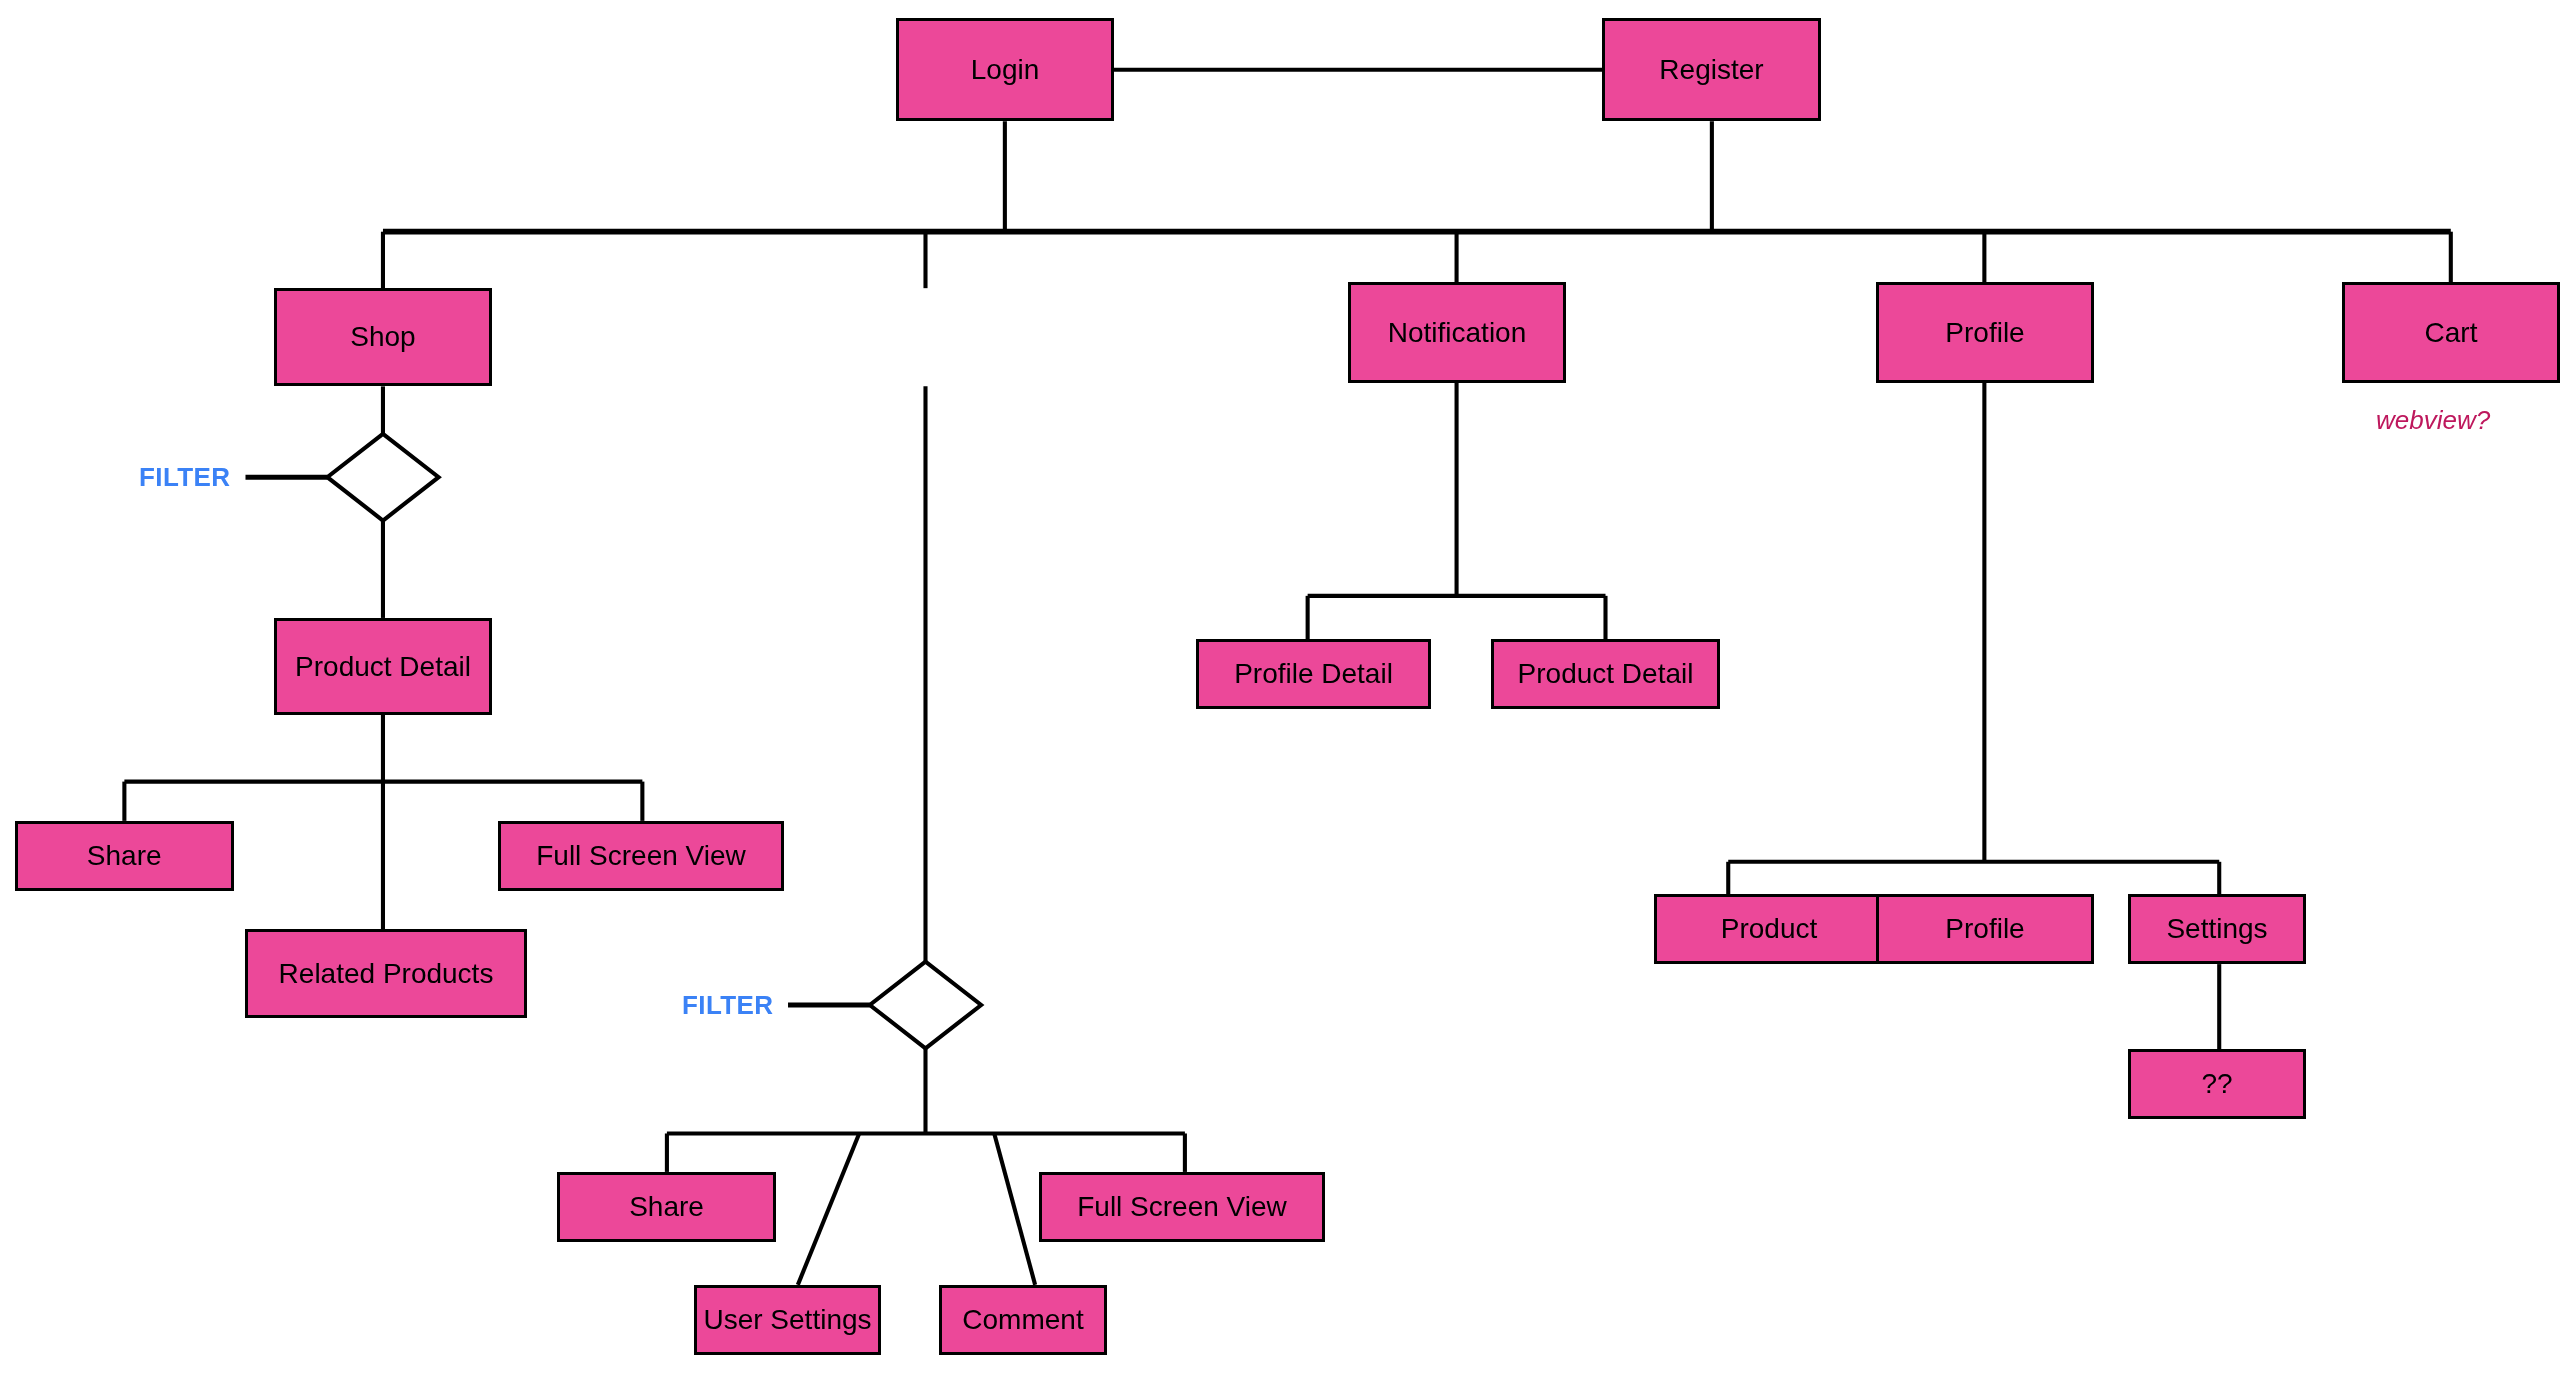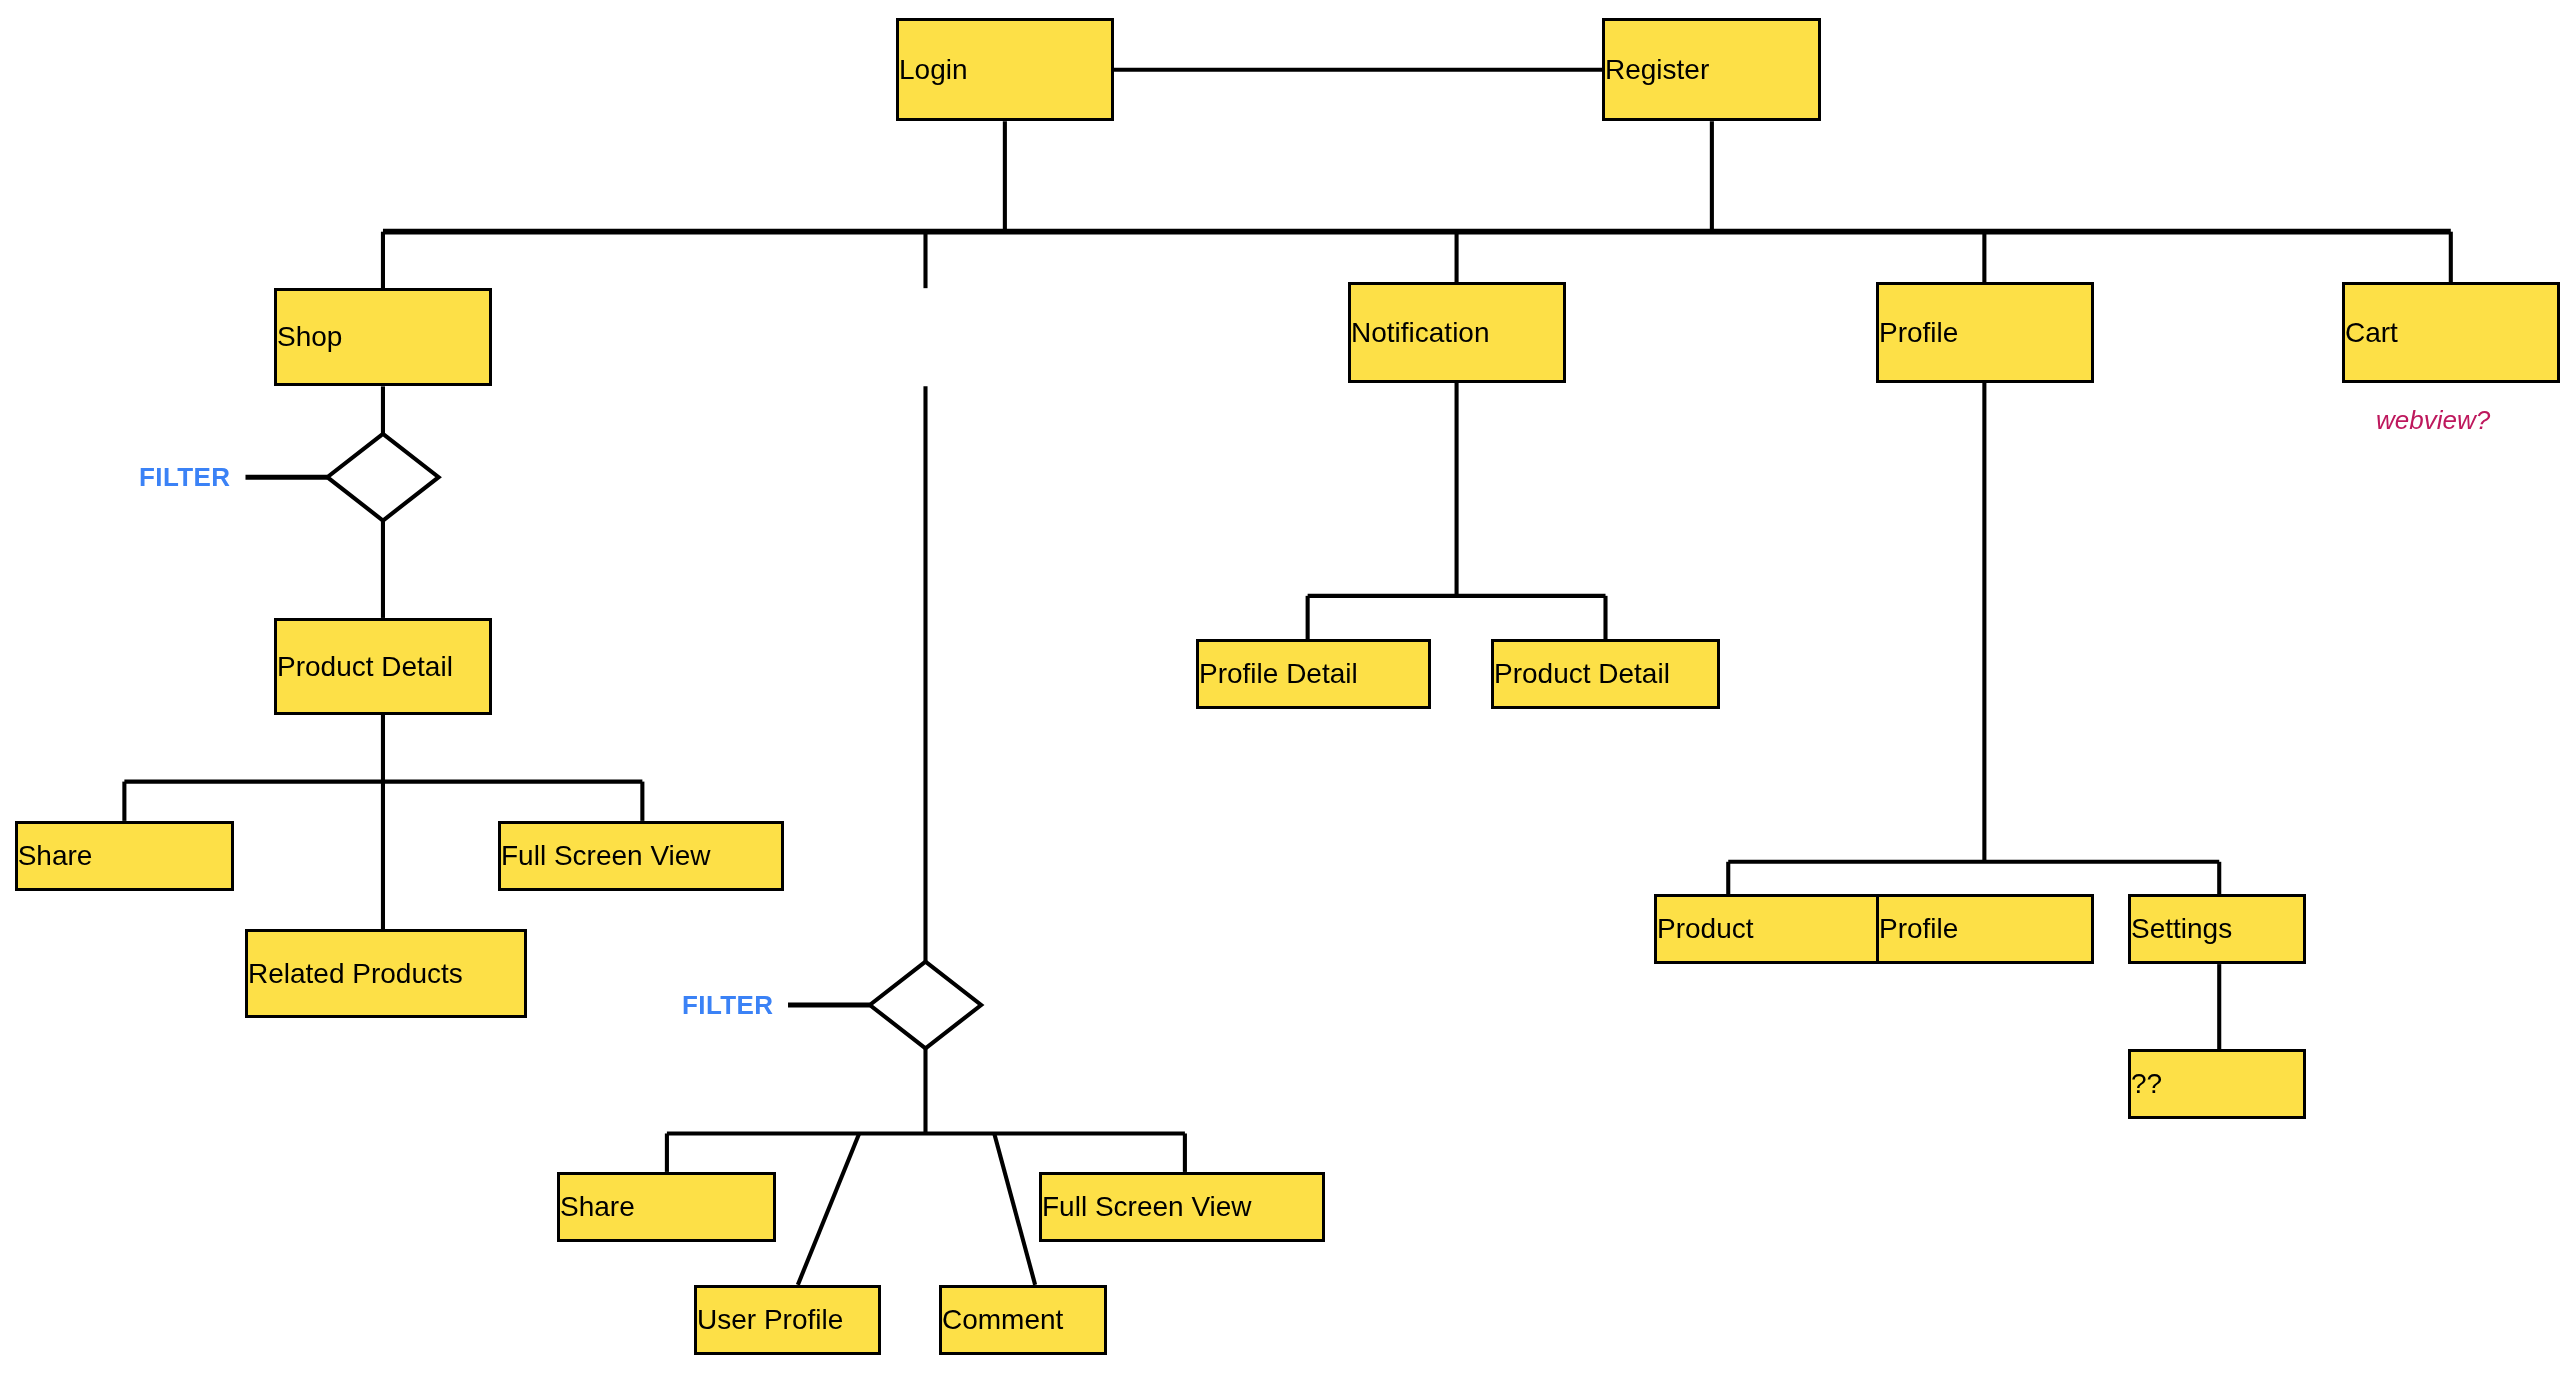--- a/index.html
+++ b/index.html
@@ -22,24 +22,24 @@
     position: absolute;
     top: 0;
     left: 0;
     width: 2576px;
     height: 1375px;
   }
   .node-box {
     position: absolute;
     box-sizing: border-box;
     border: 3.3px solid #000000;
-    background: #fde047;
+    background: #ec4899;
     display: flex;
     align-items: center;
-    justify-content: flex-start;
+    justify-content: center;
     font-family: "Liberation Sans", sans-serif;
     font-size: 28px;
     color: #000000;
     line-height: 1;
     white-space: nowrap;
   }
   .node-label {
     pointer-events: none;
   }
   .filter-label {
@@ -166,21 +166,21 @@
 
   <div class="node-box" style="left:557px; top:1172px; width:219px; height:70px;">
     <span class="node-label">Share</span>
   </div>
 
   <div class="node-box" style="left:1039px; top:1172px; width:286px; height:70px;">
     <span class="node-label">Full Screen View</span>
   </div>
 
   <div class="node-box" style="left:694px; top:1285px; width:187px; height:70px;">
-    <span class="node-label">User Profile</span>
+    <span class="node-label">User Settings</span>
   </div>
 
   <div class="node-box" style="left:939px; top:1285px; width:168px; height:70px;">
     <span class="node-label">Comment</span>
   </div>
 
   <div class="node-box" style="left:1196px; top:639px; width:235px; height:70px;">
     <span class="node-label">Profile Detail</span>
   </div>
 

